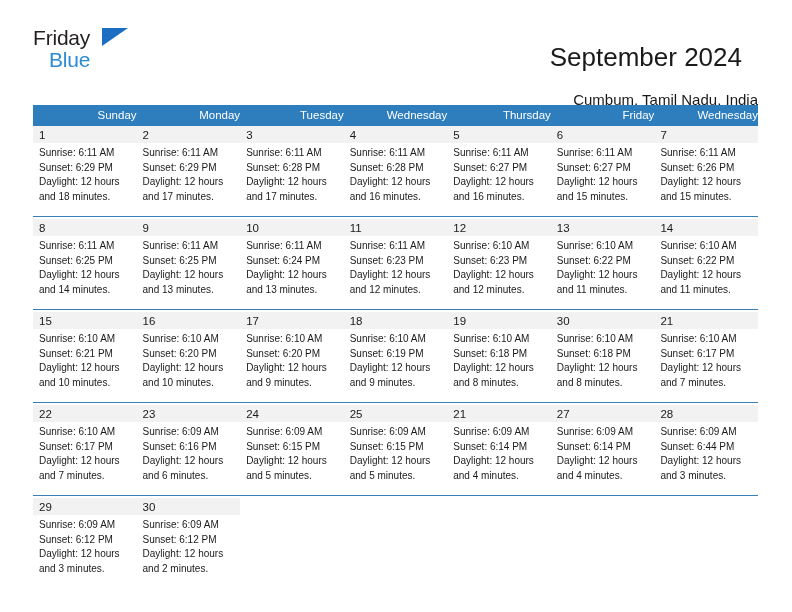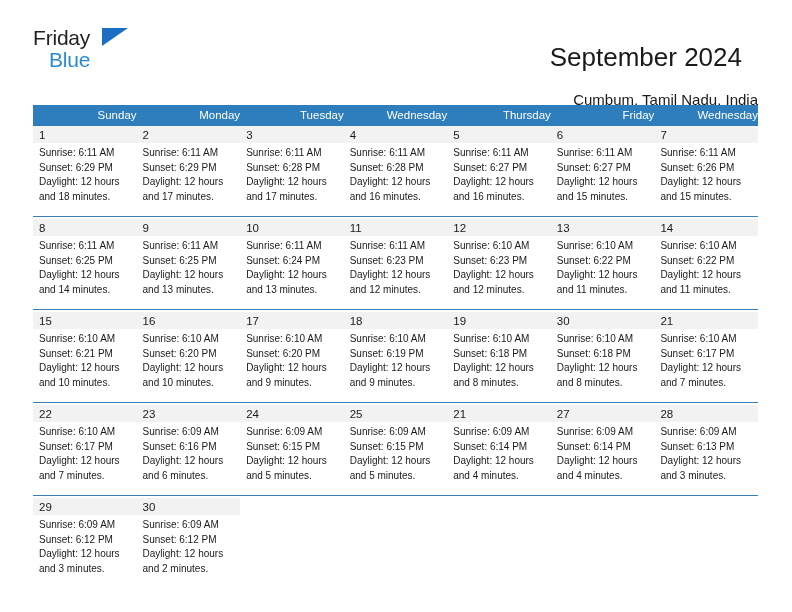--- a/index.html
+++ b/index.html
@@ -482,21 +482,21 @@
                 <div>Daylight: 12 hours</div>
                 <div>and 4 minutes.</div>
               </div>
             </div>
           </td>
           <td>
             <div class="daycell">
               <div class="daynum-band">28</div>
               <div class="info">
                 <div>Sunrise: 6:09 AM</div>
-                <div>Sunset: 6:13 PM</div>
+                <div>Sunset: 6:44 PM</div>
                 <div>Daylight: 12 hours</div>
                 <div>and 3 minutes.</div>
               </div>
             </div>
           </td>
         </tr>
         <tr class="week-sep">
           <td colspan="7"></td>
         </tr>
         <tr>

